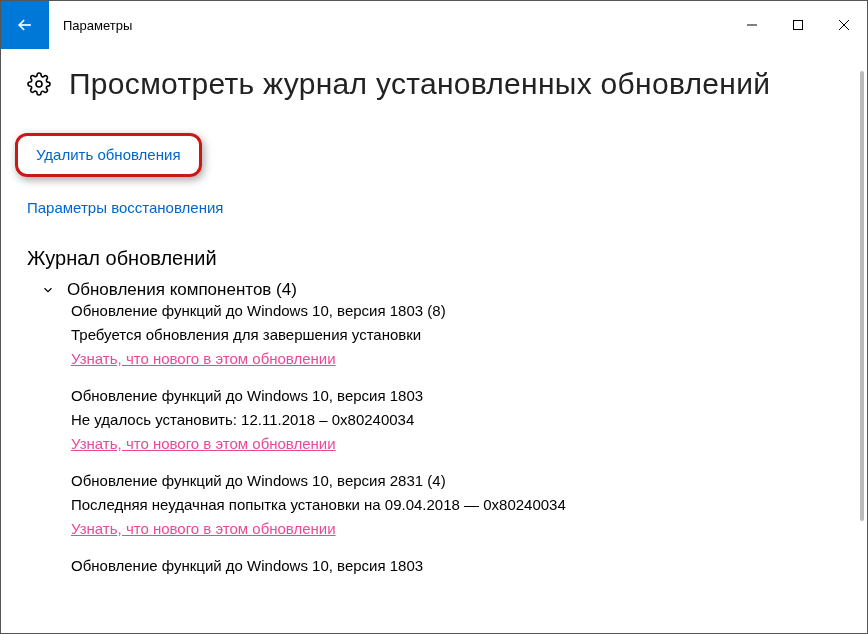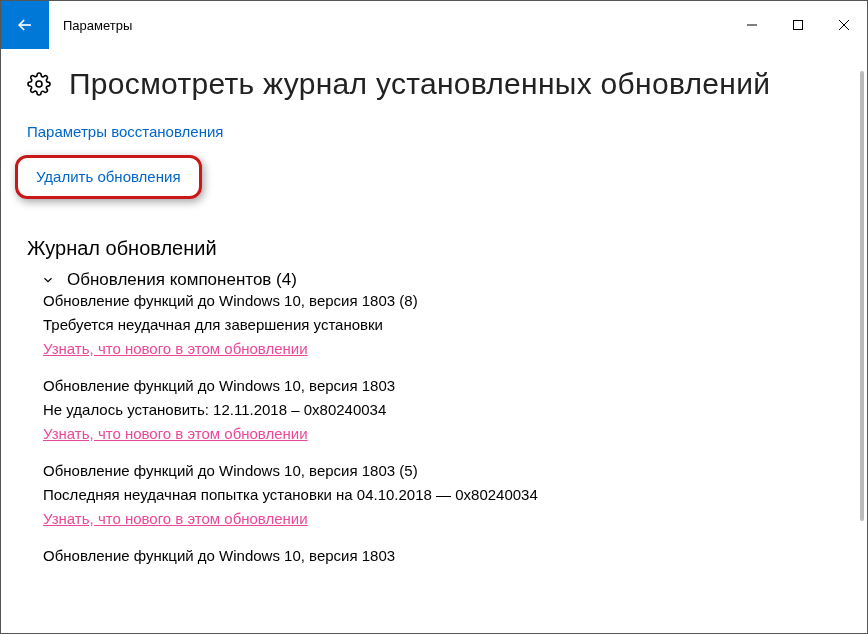--- a/index.html
+++ b/index.html
@@ -53,21 +53,21 @@
     font-size: 14px;
     color: #000;
   }
   .content {
     padding: 18px 26px 0 26px;
     position: relative;
   }
   .page-header {
     display: flex;
     align-items: center;
-    margin-bottom: 22px;
+    margin-bottom: 32px;
   }
   .gear-icon {
     width: 24px;
     height: 24px;
     margin-right: 18px;
     flex-shrink: 0;
   }
   .page-title {
     font-size: 30px;
     font-weight: 400;
@@ -107,21 +107,21 @@
   }
   .chevron {
     margin-right: 10px;
     display: inline-flex;
     align-items: center;
     justify-content: center;
     width: 18px;
   }
   .chevron svg { width: 14px; height: 14px; }
   .update-entry {
-    margin-left: 16px;
+    margin-left: 44px;
     margin-bottom: 20px;
   }
   .entry-title {
     font-size: 15px;
     color: #000;
     margin-bottom: 7px;
   }
   .entry-status {
     font-size: 15px;
     color: #000;
@@ -187,55 +187,55 @@
     <span class="gear-icon">
       <svg viewBox="0 0 24 24" fill="none" stroke="#000" stroke-width="1.6">
         <circle cx="12" cy="12" r="3"></circle>
         <path d="M19.4 15a1.7 1.7 0 0 0 .34 1.87l.06.06a2 2 0 1 1-2.83 2.83l-.06-.06a1.7 1.7 0 0 0-1.87-.34 1.7 1.7 0 0 0-1.03 1.56V21a2 2 0 1 1-4 0v-.09a1.7 1.7 0 0 0-1.11-1.56 1.7 1.7 0 0 0-1.87.34l-.06.06a2 2 0 1 1-2.83-2.83l.06-.06a1.7 1.7 0 0 0 .34-1.87 1.7 1.7 0 0 0-1.56-1.03H3a2 2 0 1 1 0-4h.09a1.7 1.7 0 0 0 1.56-1.11 1.7 1.7 0 0 0-.34-1.87l-.06-.06a2 2 0 1 1 2.83-2.83l.06.06a1.7 1.7 0 0 0 1.87.34h.08a1.7 1.7 0 0 0 1.03-1.56V3a2 2 0 1 1 4 0v.09a1.7 1.7 0 0 0 1.03 1.56 1.7 1.7 0 0 0 1.87-.34l.06-.06a2 2 0 1 1 2.83 2.83l-.06.06a1.7 1.7 0 0 0-.34 1.87v.08a1.7 1.7 0 0 0 1.56 1.03H21a2 2 0 1 1 0 4h-.09a1.7 1.7 0 0 0-1.56 1.03z"></path>
       </svg>
     </span>
     <span class="page-title">Просмотреть журнал установленных обновлений</span>
   </div>
 
   <div class="link-block">
-    <span class="link">Параметры восстановления</span>
-  </div>
-
-  <div class="link-block">
     <span class="highlighted">
       <span class="link">Удалить обновления</span>
     </span>
+  </div>
+
+  <div class="link-block">
+    <span class="link">Параметры восстановления</span>
   </div>
 
   <div class="section-heading">Журнал обновлений</div>
 
   <div class="expander">
     <span class="chevron">
       <svg viewBox="0 0 24 24" fill="none" stroke="#000" stroke-width="2">
           <polyline points="6 9 12 15 18 9"></polyline>
         </svg>
     </span>
     <span>Обновления компонентов (4)</span>
   </div>
 
   <div class="update-entry">
     <div class="entry-title">Обновление функций до Windows 10, версия 1803 (8)</div>
-    <div class="entry-status">Требуется неудачная для завершения установки</div>
+    <div class="entry-status">Требуется обновления для завершения установки</div>
     <div class="entry-link">Узнать, что нового в этом обновлении</div>
   </div>
 
   <div class="update-entry">
     <div class="entry-title">Обновление функций до Windows 10, версия 1803</div>
     <div class="entry-status">Не удалось установить: 12.11.2018 – 0x80240034</div>
     <div class="entry-link">Узнать, что нового в этом обновлении</div>
   </div>
 
   <div class="update-entry">
-    <div class="entry-title">Обновление функций до Windows 10, версия 1803 (5)</div>
-    <div class="entry-status">Последняя неудачная попытка установки на 04.10.2018 — 0x80240034</div>
+    <div class="entry-title">Обновление функций до Windows 10, версия 2831 (4)</div>
+    <div class="entry-status">Последняя неудачная попытка установки на 09.04.2018 — 0x80240034</div>
     <div class="entry-link">Узнать, что нового в этом обновлении</div>
   </div>
 
   <div class="update-entry">
     <div class="entry-title">Обновление функций до Windows 10, версия 1803</div>
   </div>
 
 </div>
 
 <div class="scrollbar-track">

